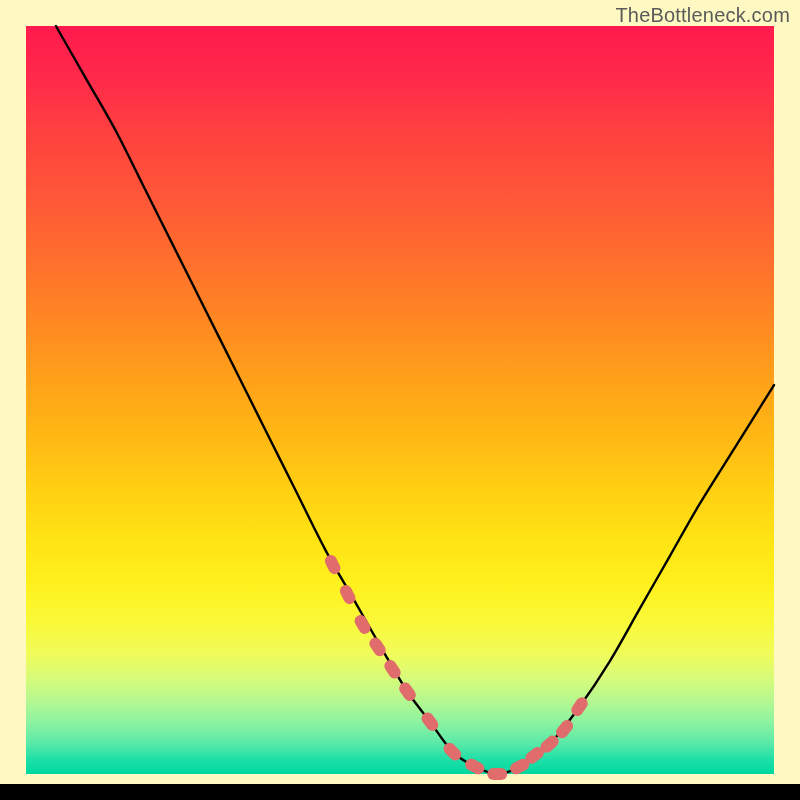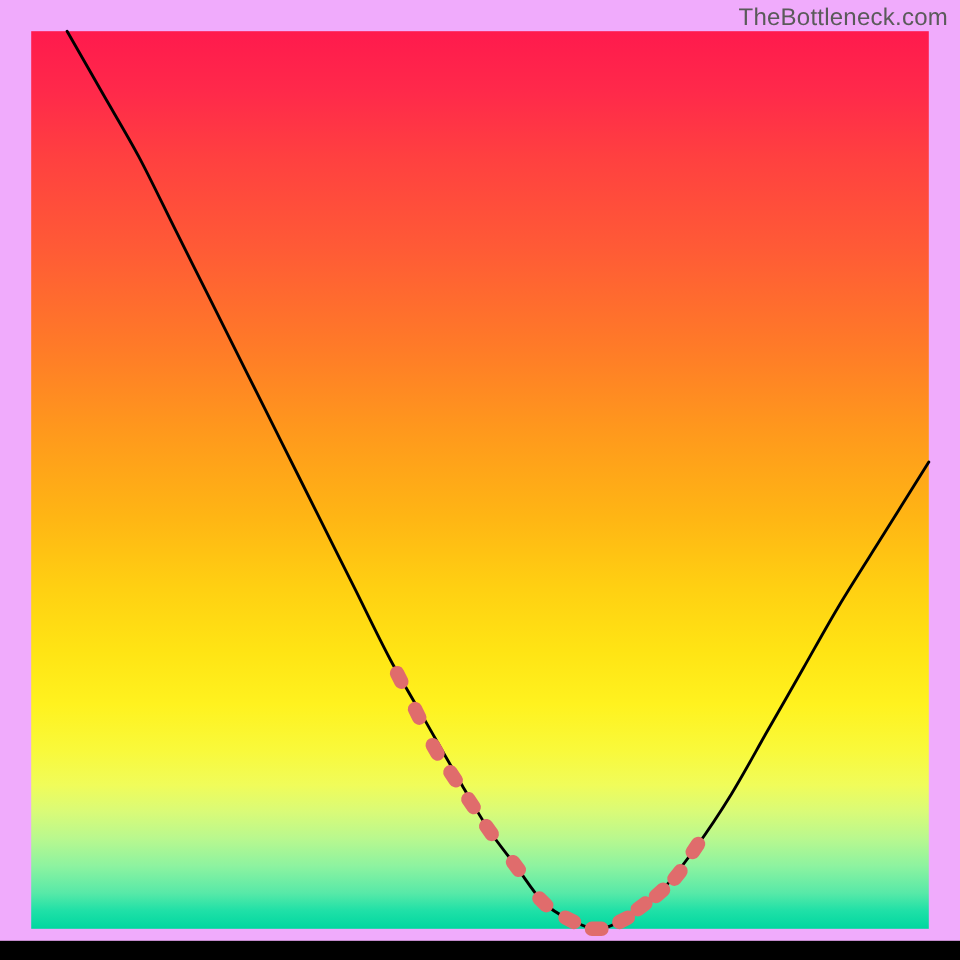--- a/index.html
+++ b/index.html
@@ -10,21 +10,21 @@
     background: #000000;
     overflow: hidden;
     font-family: Arial, Helvetica, sans-serif;
   }
   .frame {
     position: absolute;
     left: 0;
     top: 0;
     width: 800px;
     height: 784px;
-    background: #f0abfc;
+    background: #fef9c3;
   }
   .plot-area {
     position: absolute;
     left: 26px;
     top: 26px;
     width: 748px;
     height: 748px;
     
     background: linear-gradient(to bottom,
       #ff1a4d 0%,

